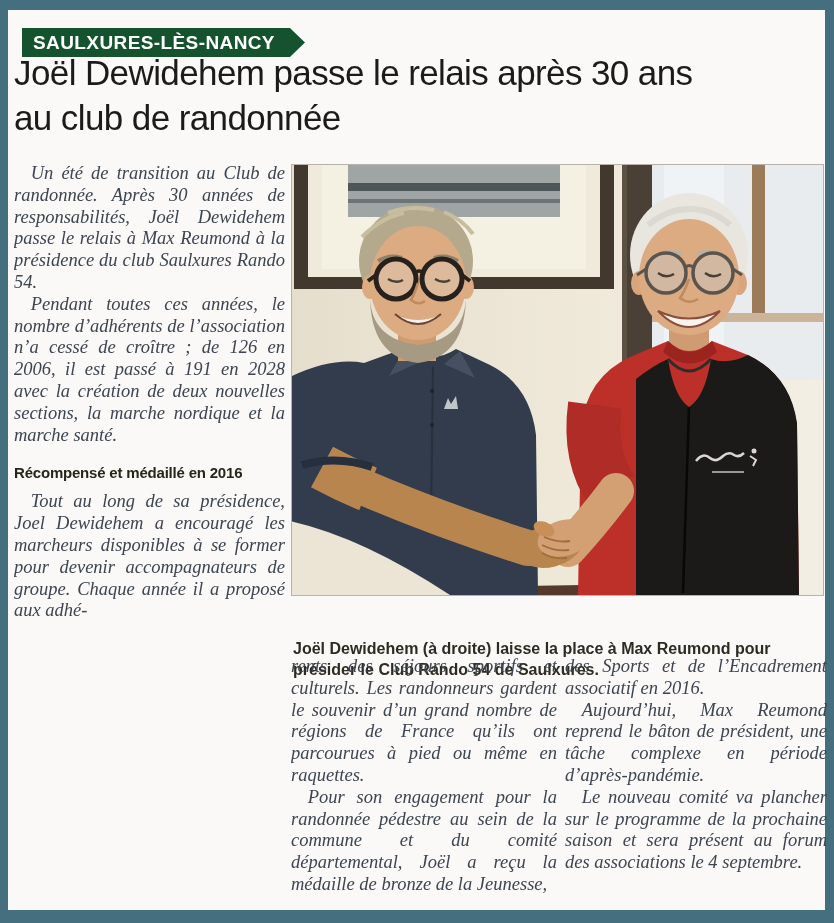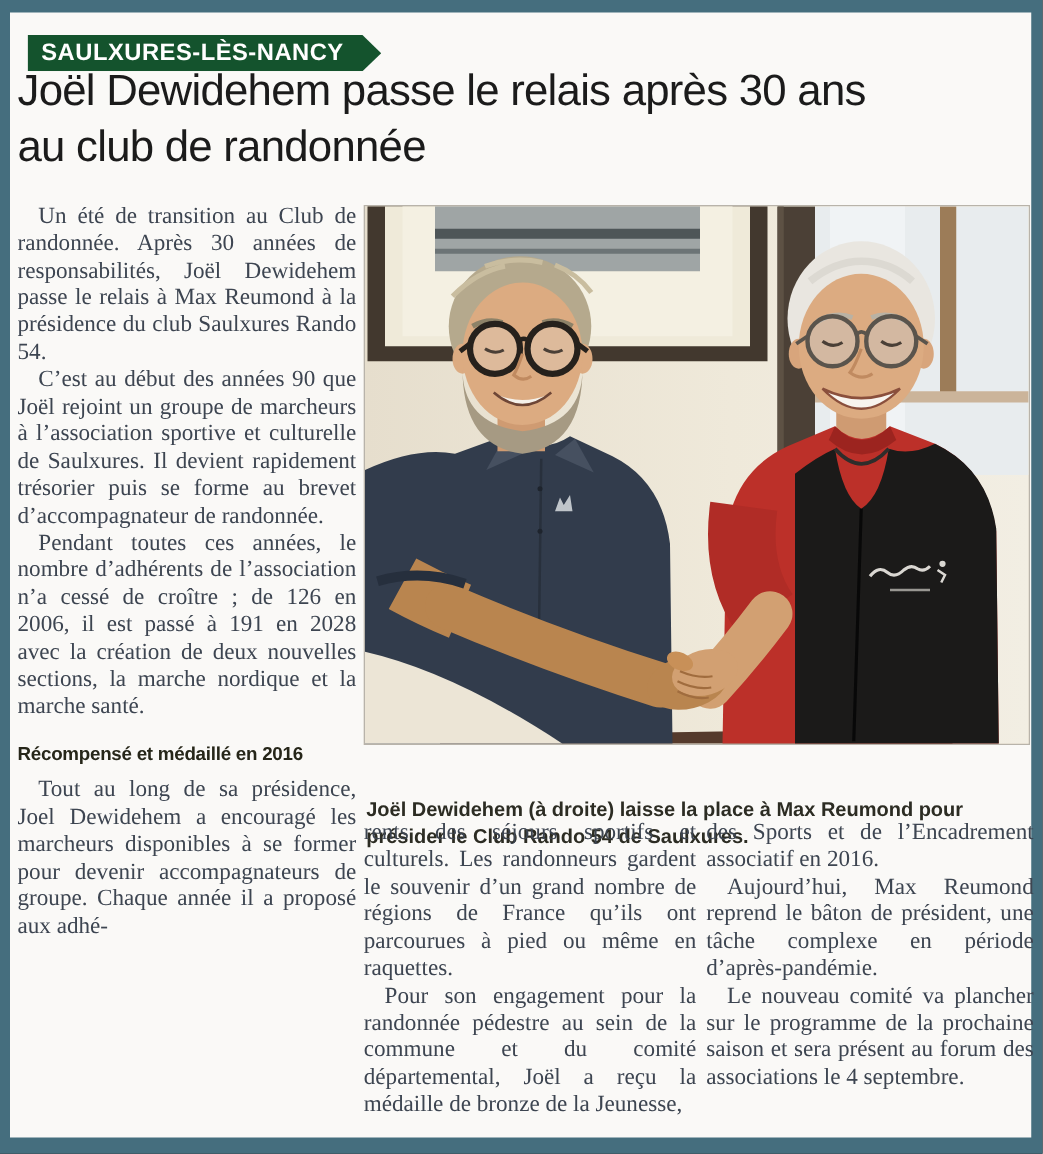--- a/index.html
+++ b/index.html
@@ -31,21 +31,21 @@
     font-weight:normal;font-size:35px;line-height:45px;
     letter-spacing:-.6px;color:#1b1b1b;
   }
   
   .col{
     position:absolute;
     font-family:"Liberation Serif", serif;
     font-size:18.5px;line-height:21.8px;
     color:#3d4551;text-align:justify;
   }
-  .col p{margin:0;text-indent:.9em;}
+  .col p{margin:0;text-indent:.9em;font-style:italic;}
   .col1{left:6px;top:153px;width:271px;height:744px;overflow:hidden;}
   .col2{left:283px;top:646px;width:266px;height:252px;overflow:hidden;}
   .col3{left:557px;top:646px;width:262px;height:252px;overflow:hidden;}
   .subhead{
     font-family:"Liberation Sans", sans-serif;
     font-weight:bold;font-size:15px;line-height:25px;
     color:#262619;letter-spacing:-.2px;
     margin:14px 0 6px 0;text-align:left;
   }
   
@@ -69,21 +69,20 @@
 
 <div class="page">
   <div class="paper">
 
     <div class="banner">SAULXURES-LÈS-NANCY</div>
 
     <h1 class="headline" style="margin:0;">Joël Dewidehem passe le relais après 30 ans au club de randonnée</h1>
 
     <div class="col col1">
       <p>Un été de transition au Club de randonnée. Après 30 années de responsabilités, Joël Dewidehem passe le relais à Max Reumond à la présidence du club Saulxures Rando 54.</p>
-      <p>C’est au début des années 90 que Joël rejoint un groupe de marcheurs à l’association sportive et culturelle de Saulxures. Il devient rapidement trésorier puis se forme au brevet d’accompagnateur de randonnée.</p>
       <p>Pendant toutes ces années, le nombre d’adhérents de l’association n’a cessé de croître ; de 126 en 2006, il est passé à 191 en 2028 avec la création de deux nouvelles sections, la marche nordique et la marche santé.</p>
       <div class="subhead">Récompensé et médaillé en 2016</div>
       <p>Tout au long de sa présidence, Joel Dewidehem a encouragé les marcheurs disponibles à se former pour devenir accompagnateurs de groupe. Chaque année il a proposé aux adhé-</p>
     </div>
 
     <div class="photo" role="img" aria-label="Joël Dewidehem et Max Reumond se serrent la main devant un mur clair">
       <svg width="531" height="430" viewBox="0 0 531 430" xmlns="http://www.w3.org/2000/svg">
         <defs>
           <linearGradient id="wall" x1="0" y1="0" x2="1" y2="0">
             <stop offset="0" stop-color="#e6decd"></stop>

